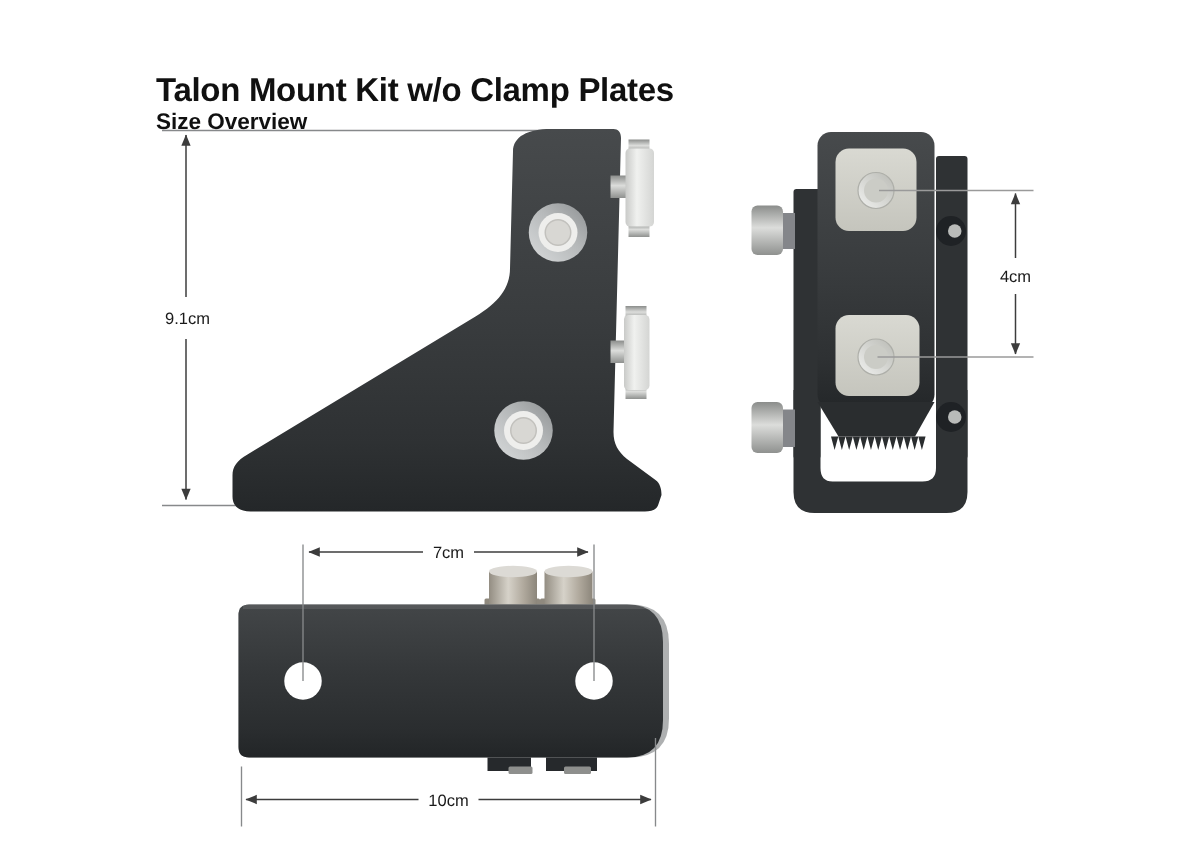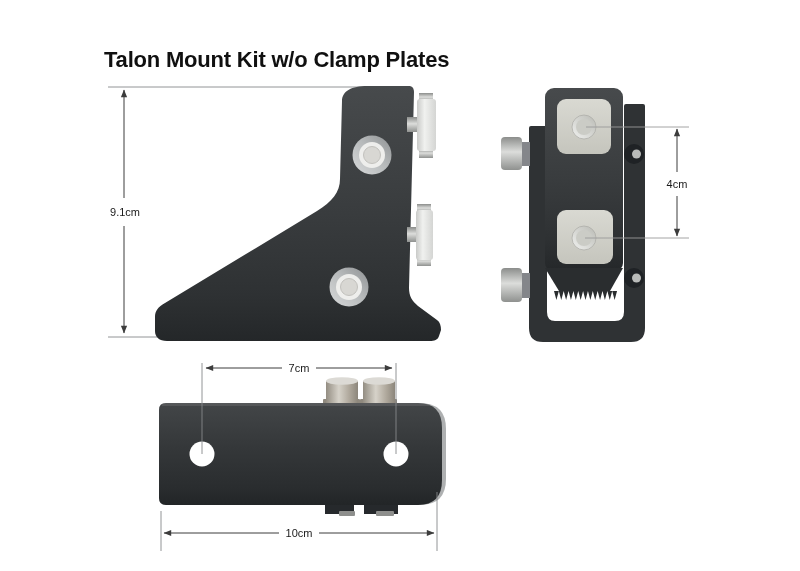--- a/index.html
+++ b/index.html
@@ -16,20 +16,21 @@
   .extline{stroke:#87898b;stroke-width:0.9;fill:none;}
   .leader{stroke:#9a9a9a;stroke-width:0.9;fill:none;}
 </style>
 </head>
 <body>
 
 <div class="canvas">
 
   <div class="header">
     <div class="title">Talon Mount Kit w/o Clamp Plates</div>
+    <div class="subtitle">Size Overview</div>
   </div>
 
   <svg width="800" height="571" viewBox="0 0 800 571">
     <defs>
       <marker id="arr" markerUnits="userSpaceOnUse" markerWidth="9" markerHeight="8" refX="7.6" refY="3.5" orient="auto">
         <path d="M0.4,0.4 L8,3.5 L0.4,6.6 Z" fill="#3c3c3c"></path>
       </marker>
       <linearGradient id="gBody" x1="0" y1="0" x2="0" y2="1">
         <stop offset="0" stop-color="#474a4c"></stop>
           <stop offset="0.5" stop-color="#393c3e"></stop>

